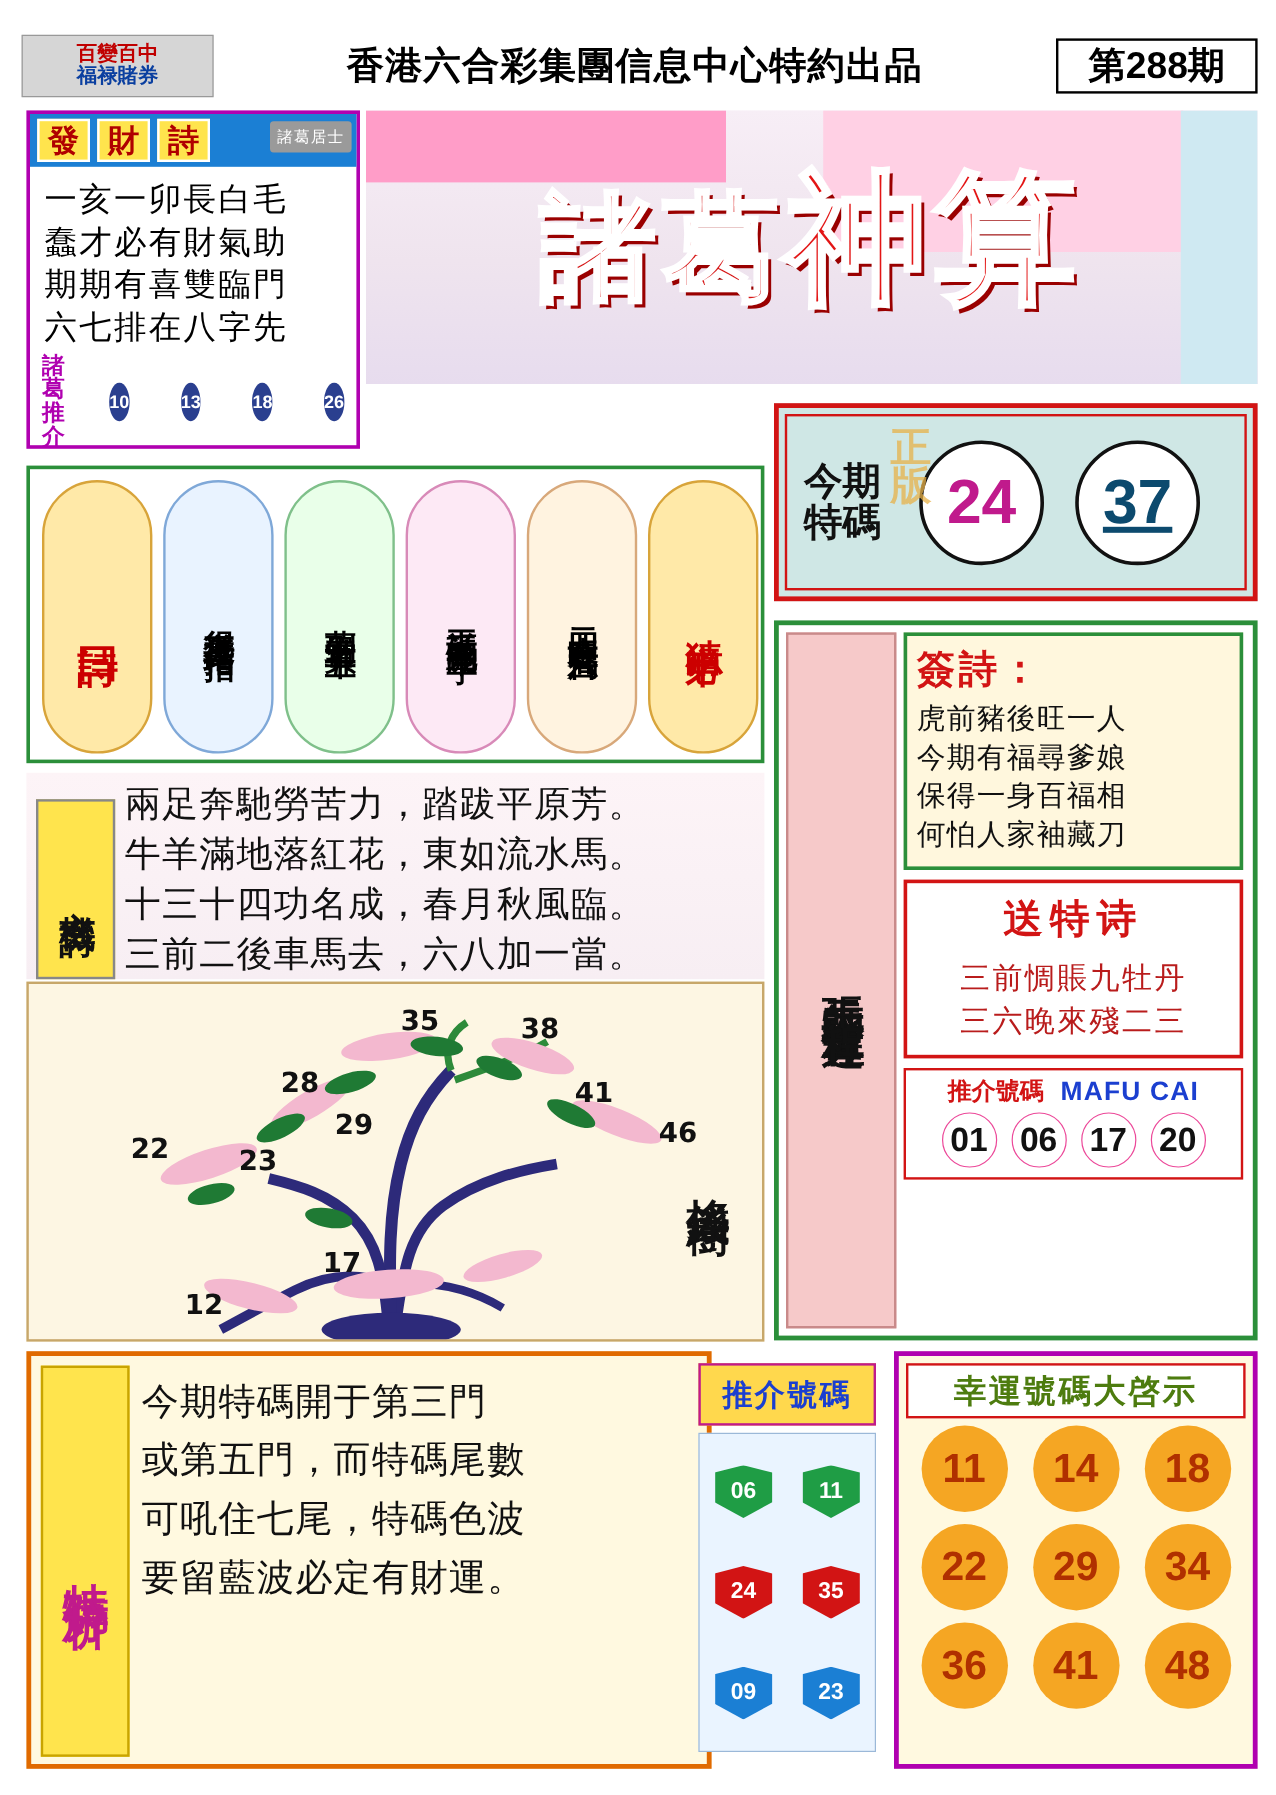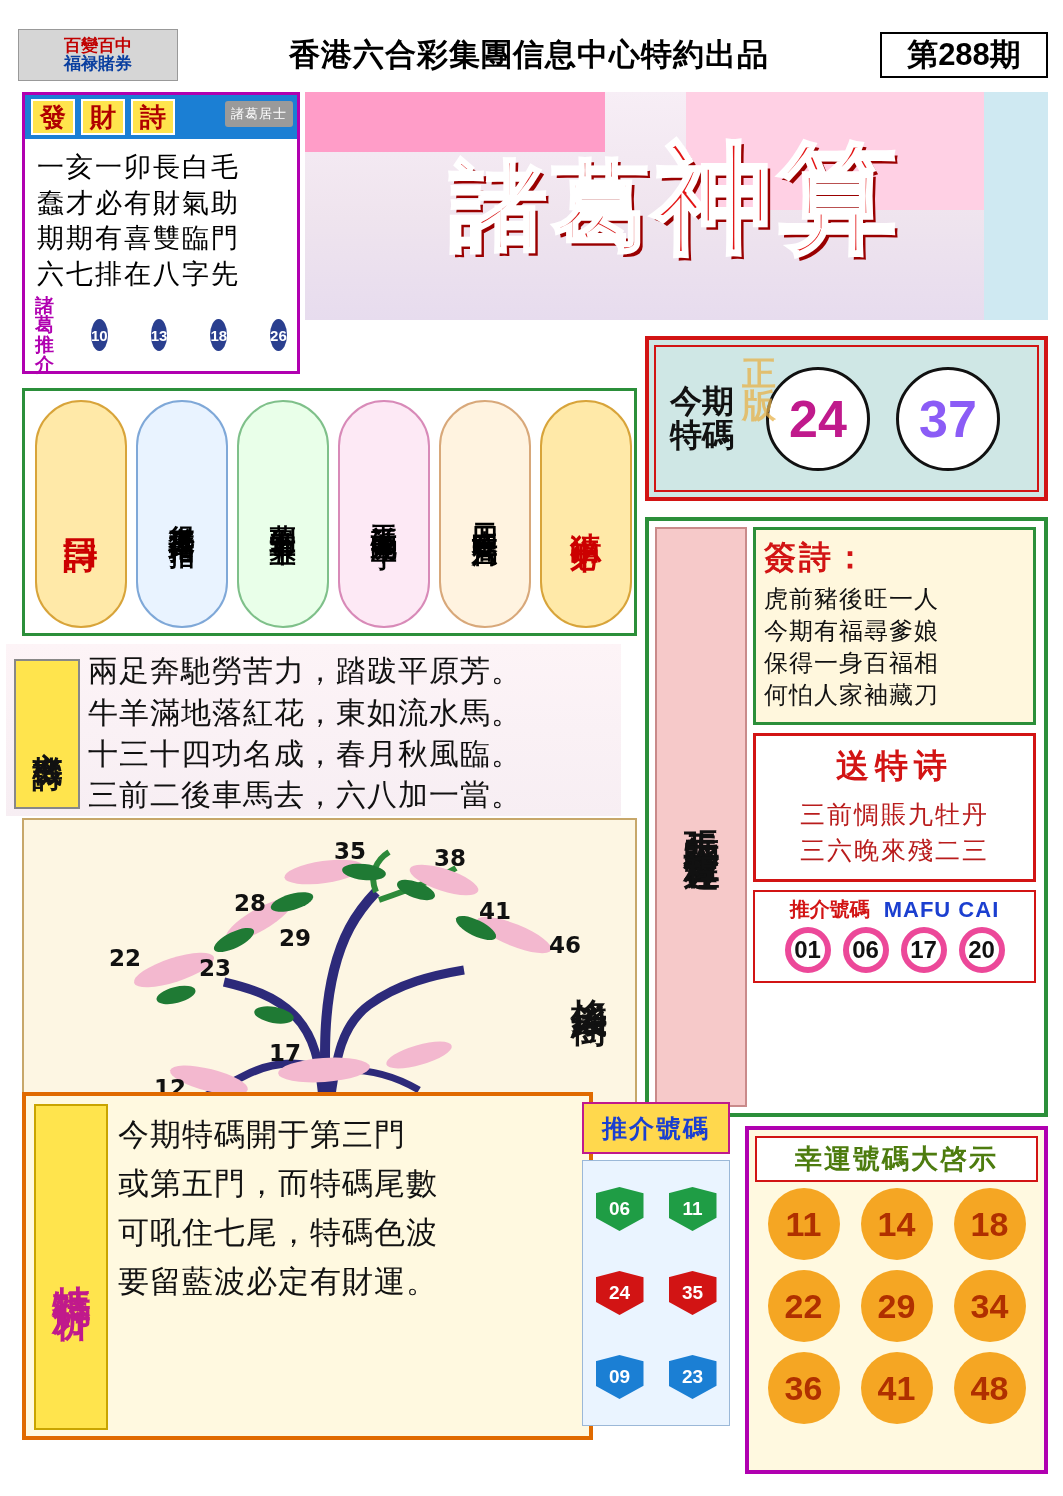--- a/index.html
+++ b/index.html
@@ -119,21 +119,21 @@
   .special-watermark {
     position:absolute; left:86px; top:10px; font-size:34px; color:#e8b24a; opacity:.75;
     font-weight:bold; line-height:.95; width:60px;
   }
   .big-ball {
     width:104px; height:104px; border-radius:50%; background:#fff; border:3px solid #111;
     display:flex; align-items:center; justify-content:center;
     font-size:52px; font-weight:bold; margin-left:24px;
   }
   .big-ball.b1 { color:#c01a8c; }
-  .big-ball.b2 { color:#8b5cf6; margin-left:26px; }
+  .big-ball.b2 { color:#0c4a6e; margin-left:26px;text-decoration:underline; }
 
   
   .capsule-box {
     position:absolute; left:22px; top:388px; width:615px; height:248px;
     border:3px solid #2b8f3a; background:#fff;
   }
   .capsules { display:flex; gap:9px; padding:9px 10px; }
   .cap {
     width:92px; height:228px; border-radius:46px; border:2px solid #555;
     display:flex; align-items:center; justify-content:center;
@@ -186,29 +186,29 @@
   .tuijian {
     border:2px solid #d21414; background:#fff; padding:4px 6px 8px 6px;
   }
   .tuijian .row1 {
     display:flex; align-items:center; justify-content:center; gap:14px; margin-bottom:4px;
   }
   .tuijian .t1 { font-size:20px; font-weight:bold; color:#d21414; }
   .tuijian .t2 { font-size:22px; font-weight:bold; color:#1b3fd0; letter-spacing:1px; }
   .tuijian .balls { display:flex; justify-content:center; gap:12px; }
   .ball-o {
-    width:46px; height:46px; border-radius:50%; border:6px solid #ec4899; background:#fff;
-    display:flex; align-items:center; justify-content:center; font-size:24px; font-weight:bold; color:#111;
+    width:46px; height:46px; border-radius:50%; border:1px solid #ec4899; background:#fff;
+    display:flex; align-items:center; justify-content:center; font-size:28px; font-weight:bold; color:#111;
   }
 
   
   .xuanji {
-    position:absolute; left:6px; top:644px; width:615px; height:172px;
+    position:absolute; left:22px; top:644px; width:615px; height:172px;
     background:linear-gradient(180deg,#fdf4f7 0%,#f7eef3 100%);
-    display:flex; align-items:center;
+    display:flex; align-items:flex-end;
   }
   .xuanji-label {
     width:66px; height:150px; margin:8px 8px 0 8px; background:#ffe44d; border:2px solid #888;
     writing-mode:vertical-rl; text-orientation:upright;
     font-size:30px; font-weight:bold; color:#111;
     display:flex; align-items:center; justify-content:center; letter-spacing:4px;
     font-family:"DejaVu Sans", sans-serif;
   }
   .xuanji-lines { padding-top:6px; }
   .xuanji-lines div {
@@ -227,21 +227,21 @@
   }
   .tree-cap {
     position:absolute; right:22px; top:150px;
     writing-mode:vertical-rl; text-orientation:upright;
     font-size:36px; font-weight:bold; color:#111; letter-spacing:6px;
     font-family:"DejaVu Sans", sans-serif;
   }
 
   
   .tema-box {
-    position:absolute; left:22px; top:1092px; width:571px; height:348px;
+    position:absolute; left:22px; top:1126px; width:571px; height:348px;
     border:4px solid #e06a00; background:#fff9e0;
   }
   .tema-label {
     position:absolute; left:8px; top:8px; width:74px; height:326px;
     background:#ffe44d; border:2px solid #c9a400;
     writing-mode:vertical-rl; text-orientation:upright;
     font-size:38px; font-weight:bold; color:#c01a8c; letter-spacing:6px;
     display:flex; align-items:center; justify-content:center;
     font-family:"DejaVu Sans", sans-serif;
   }

